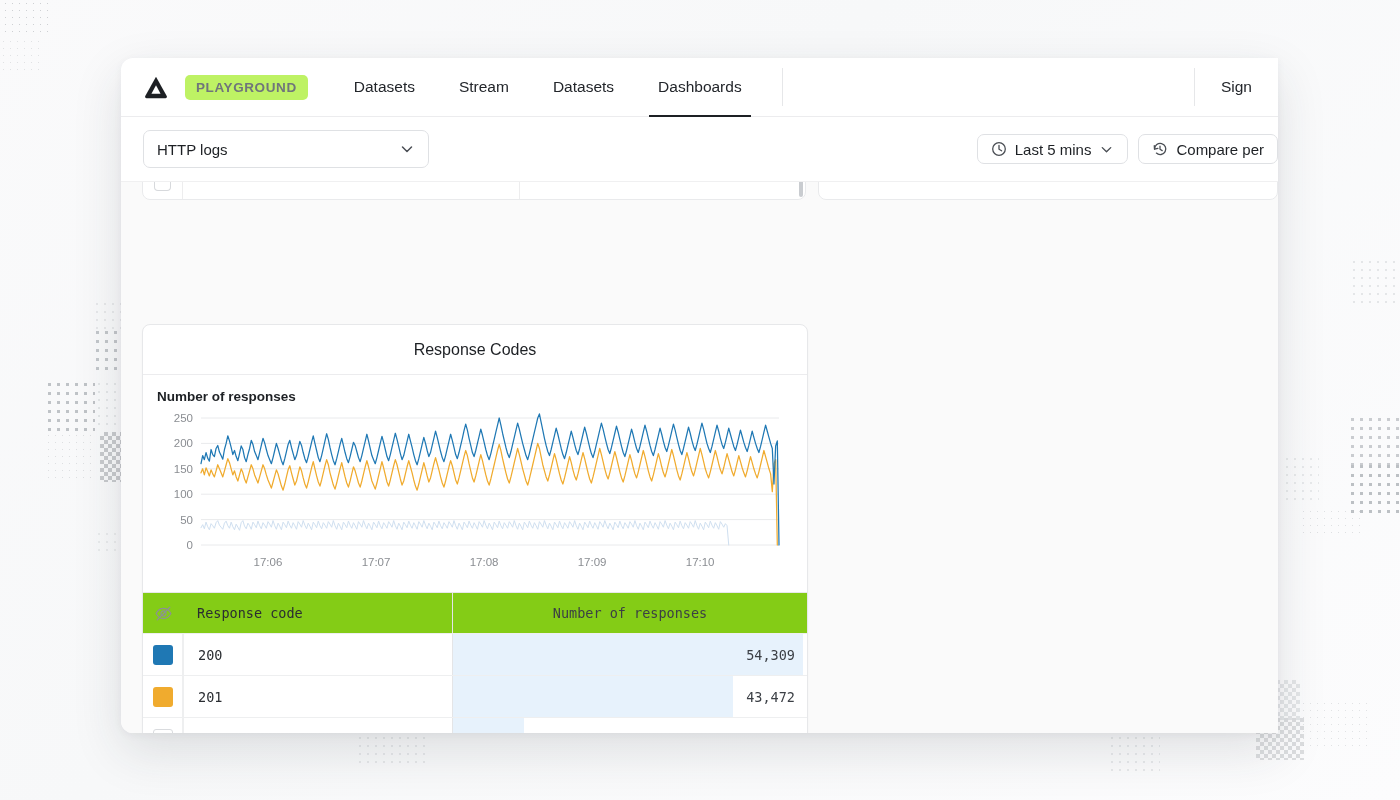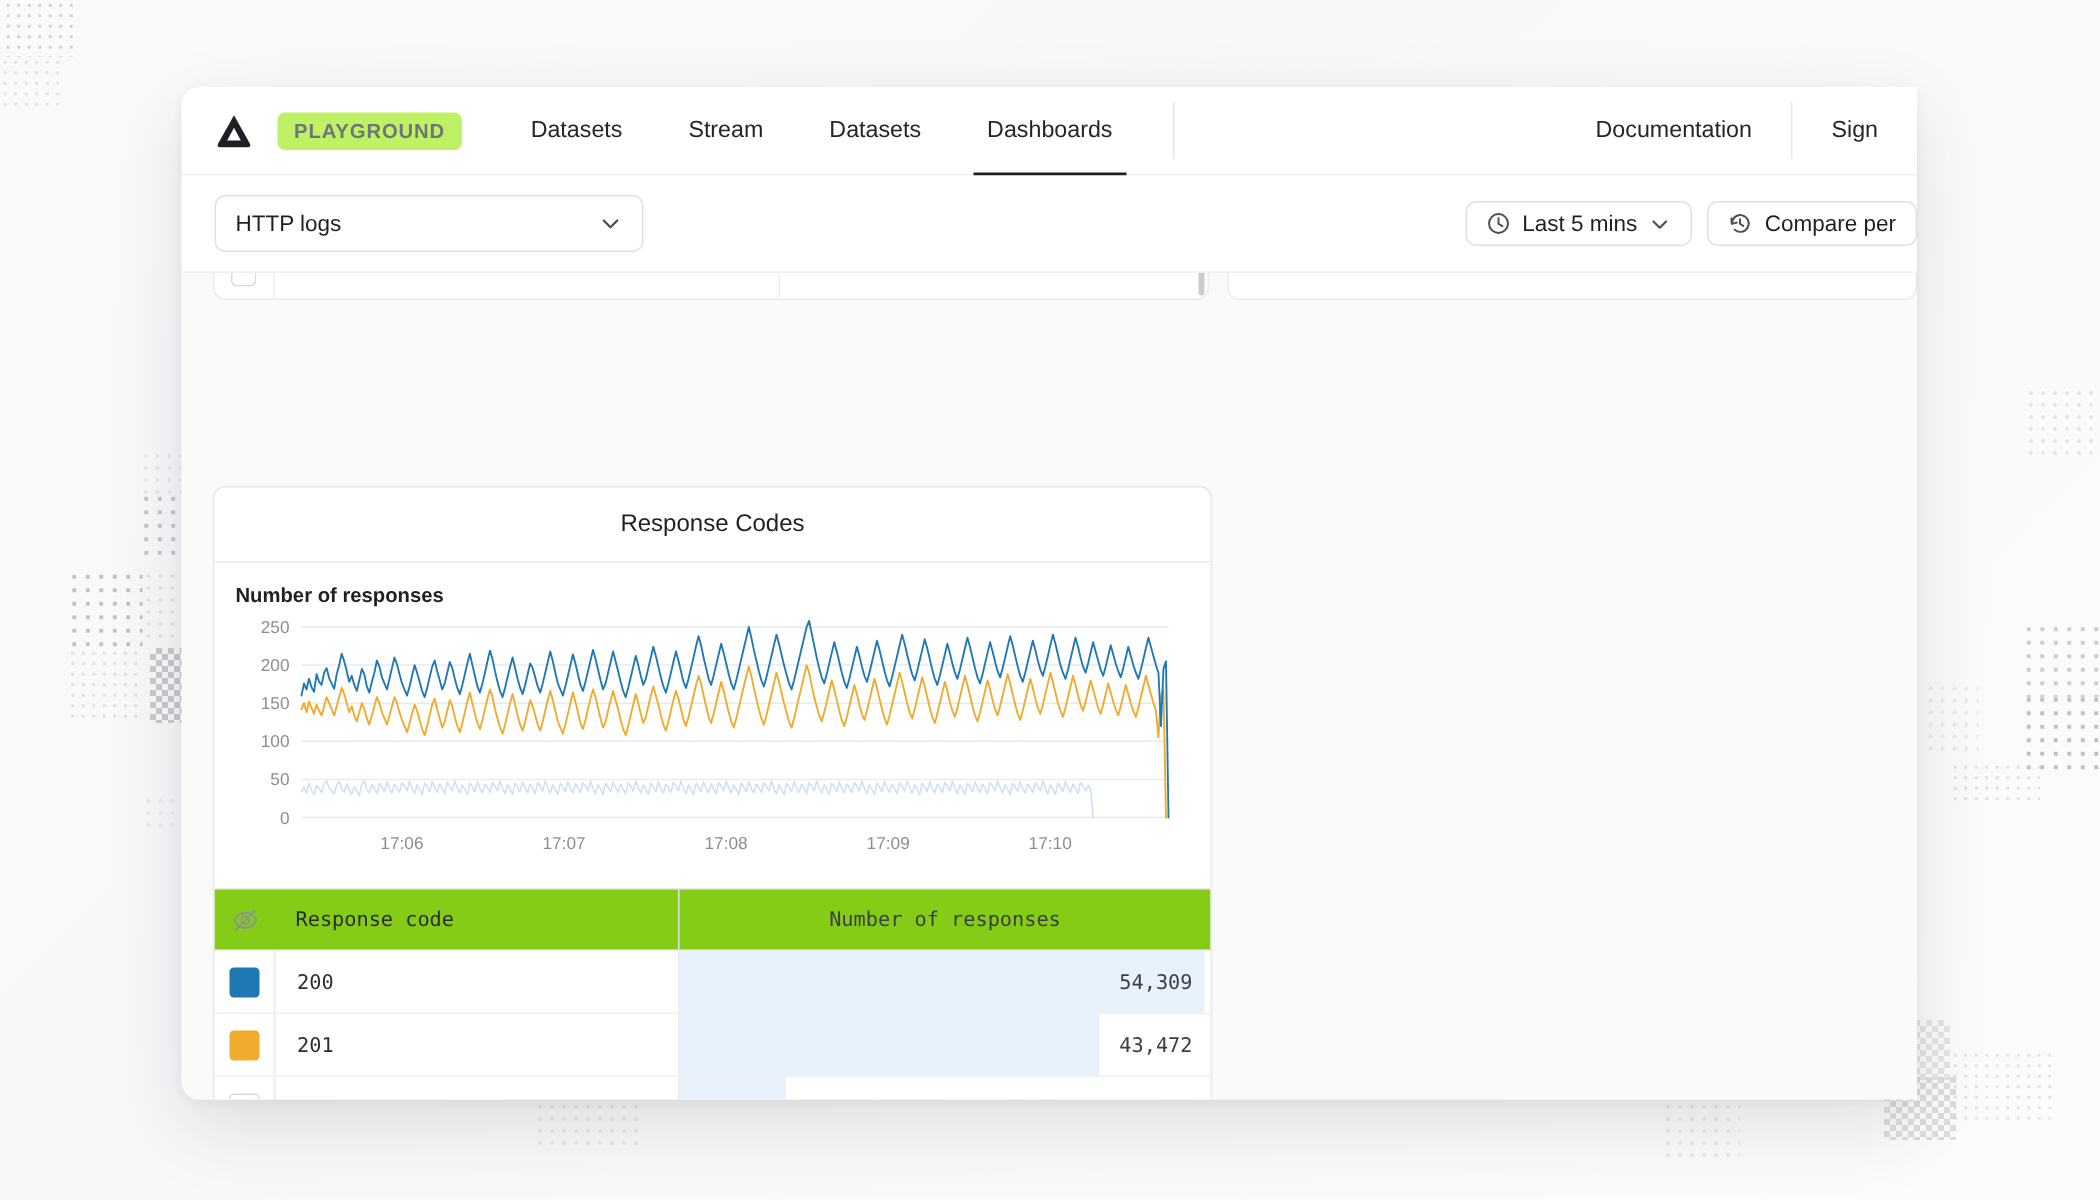--- a/index.html
+++ b/index.html
@@ -333,21 +333,20 @@
     <div class="nav-tabs">
       <div class="nav-tab">Datasets</div>
       <div class="nav-tab">Stream</div>
       <div class="nav-tab">Datasets</div>
       <div class="nav-tab active">Dashboards</div>
     </div>
 
     <div class="nav-divider"></div>
 
     <div id="topbar-right">
-      <div class="nav-right-link">Documentation</div>
       <div class="nav-divider" style="margin:0;"></div>
       <div class="nav-right-link">Sign</div>
     </div>
   </div>
 
   <div id="toolbar">
     <div id="dataset-select">
       <span>HTTP logs</span>
       <svg class="chev" width="16" height="16" viewBox="0 0 16 16">
         <path d="M3.5 6 L8 10.5 L12.5 6" fill="none" stroke="#4a4e54" stroke-width="1.5" stroke-linecap="round" stroke-linejoin="round"></path>

